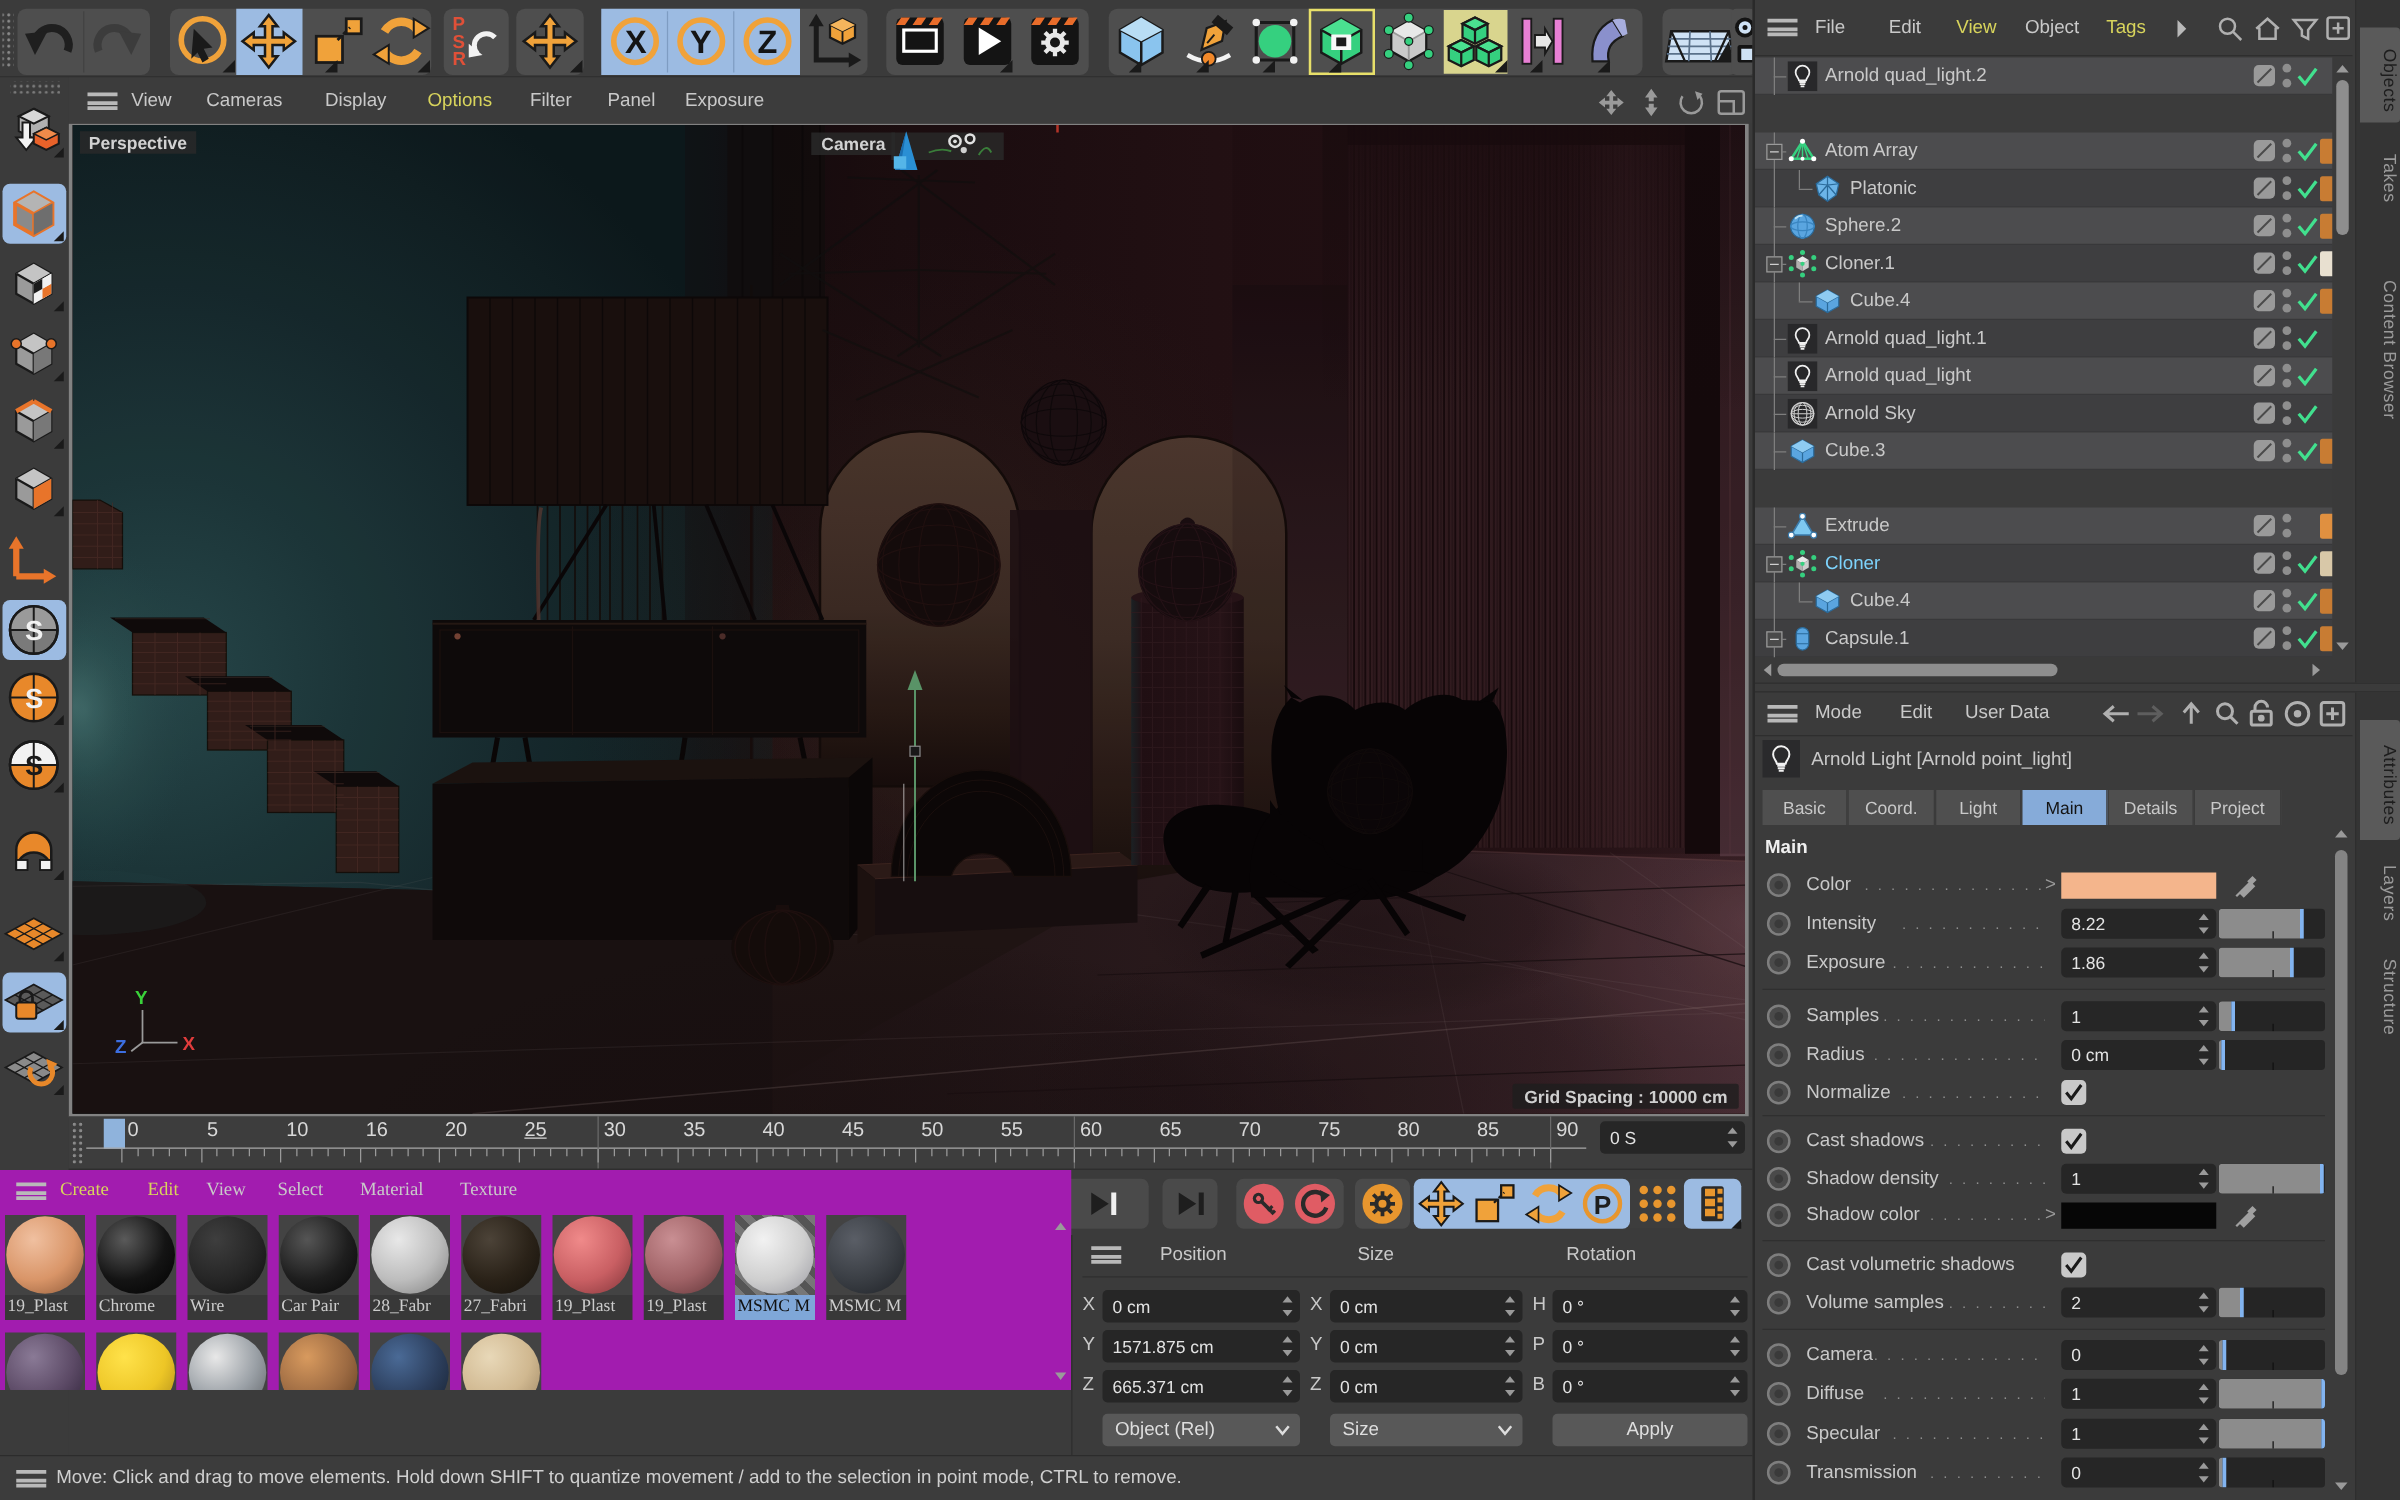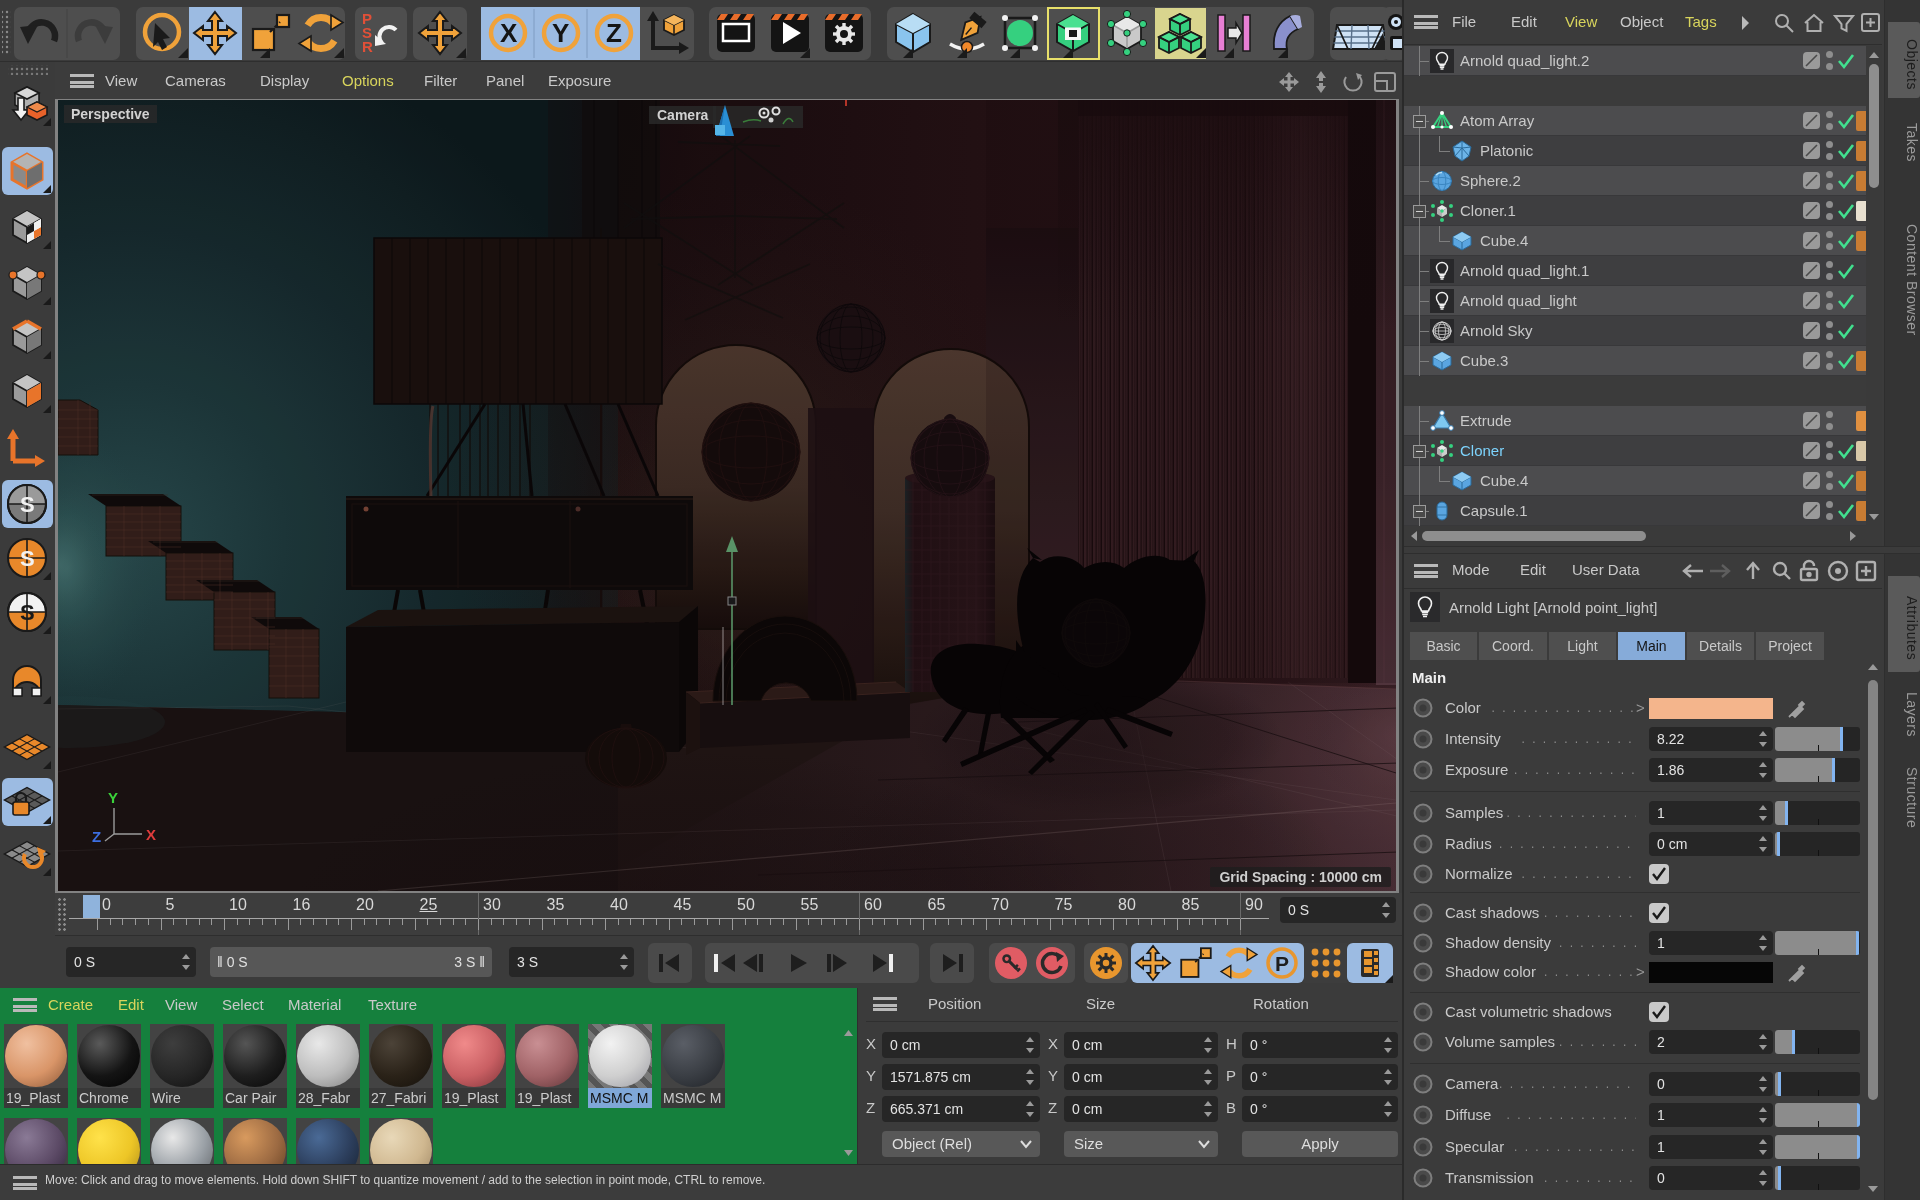--- a/index.html
+++ b/index.html
@@ -1012,21 +1012,21 @@
             <rect x="4" y="-12" width="4" height="4"></rect>
             <rect x="4" y="-5" width="4" height="4"></rect>
             <rect x="4" y="2" width="4" height="4"></rect>
             <rect x="4" y="8" width="4" height="4"></rect>
           </g>
         </g>
     <path d="M740 41 L748 41 L748 33 Z" fill="#1a1a1a"></path>
   </svg>
 </div>
 
-<div class="abs" id="mats" style="left:0;top:988px;width:857px;height:176px;background:#15803d;">
+<div class="abs" id="mats" style="left:0;top:936px;width:857px;height:176px;background:#a21caf;font-family:Liberation Serif, serif;">
   <div class="ham" style="left:13px;top:10px;"></div>
   <div class="txt yel" style="left:48px;top:8px;">Create</div>
   <div class="txt yel" style="left:118px;top:8px;">Edit</div>
   <div class="txt" style="left:165px;top:8px;">View</div>
   <div class="txt" style="left:222px;top:8px;">Select</div>
   <div class="txt" style="left:288px;top:8px;">Material</div>
   <div class="txt" style="left:368px;top:8px;">Texture</div>
   <div id="matgrid" class="abs" style="left:0;top:34px;width:840px;height:142px;overflow:hidden;">
         <div class="abs" style="left:4px;top:2px;width:64px;height:64px;background:#434343;">
           <div class="abs" style="left:1px;top:1px;width:62px;height:62px;border-radius:50%;background:radial-gradient(circle at 35% 30%, #f0c0a0 0%, #d99568 55%, #8a5636 100%);"></div>
@@ -1123,21 +1123,21 @@
           </svg></div>
         <div class="ddl" style="left:206px;top:143px;width:154px;height:26px;line-height:26px;padding-left:10px;">Size<svg style="position:absolute;right:8px;top:8px" width="12" height="10">
             <path d="M1 2 L6 8 L11 2" stroke="#ddd" stroke-width="2" fill="none"></path>
           </svg></div>
         <div class="ddl" style="left:384px;top:143px;width:156px;height:26px;line-height:26px;text-align:center;">Apply</div>
       </div>
 </div>
 
 <div class="abs" id="status" style="left:0;top:1164px;width:1404px;height:36px;background:#3c3c3c;border-top:1px solid #2c2c2c;">
   <div class="ham" style="left:13px;top:11px;"></div>
-  <div class="txt" style="left:45px;top:8px;font-size:12px;color:#cfcfcf;">Move: Click and drag to move elements. Hold down SHIFT to quantize movement / add to the selection in point mode, CTRL to remove.</div>
+  <div class="txt" style="left:45px;top:8px;font-size:15px;color:#cfcfcf;">Move: Click and drag to move elements. Hold down SHIFT to quantize movement / add to the selection in point mode, CTRL to remove.</div>
 </div>
 
 <div class="abs" id="rightpanel" style="left:1402px;top:0;width:518px;height:1200px;background:#3b3b3b;border-left:2px solid #2a2a2a;">
 
   <div class="ham" style="left:10px;top:15px;"></div>
   <div class="txt" style="left:48px;top:13px;">File</div>
   <div class="txt" style="left:107px;top:13px;">Edit</div>
   <div class="txt yel" style="left:161px;top:13px;">View</div>
   <div class="txt" style="left:216px;top:13px;">Object</div>
   <div class="txt yel" style="left:281px;top:13px;">Tags</div>

